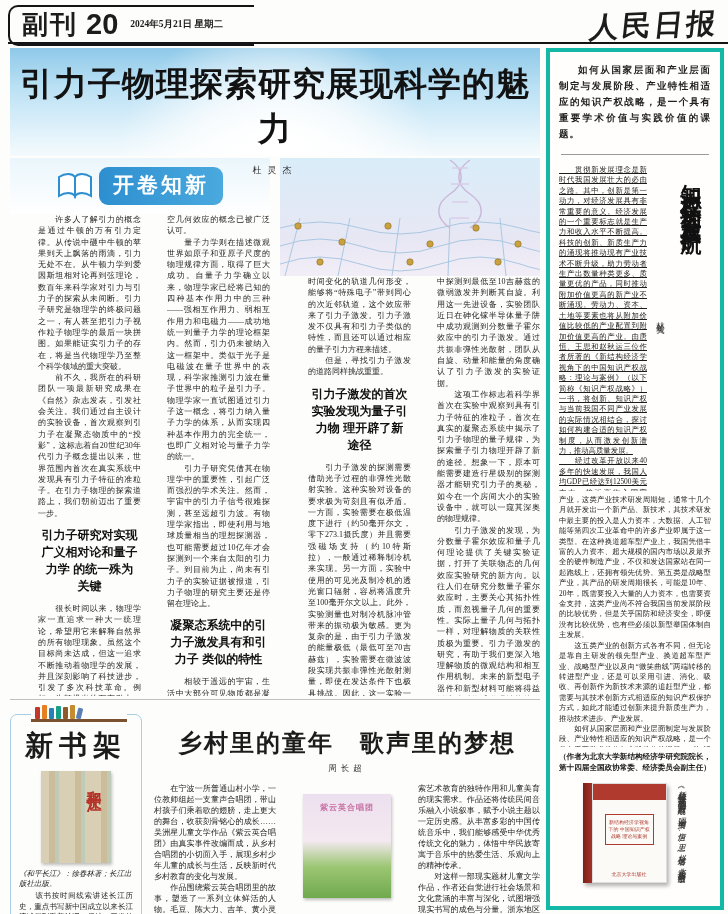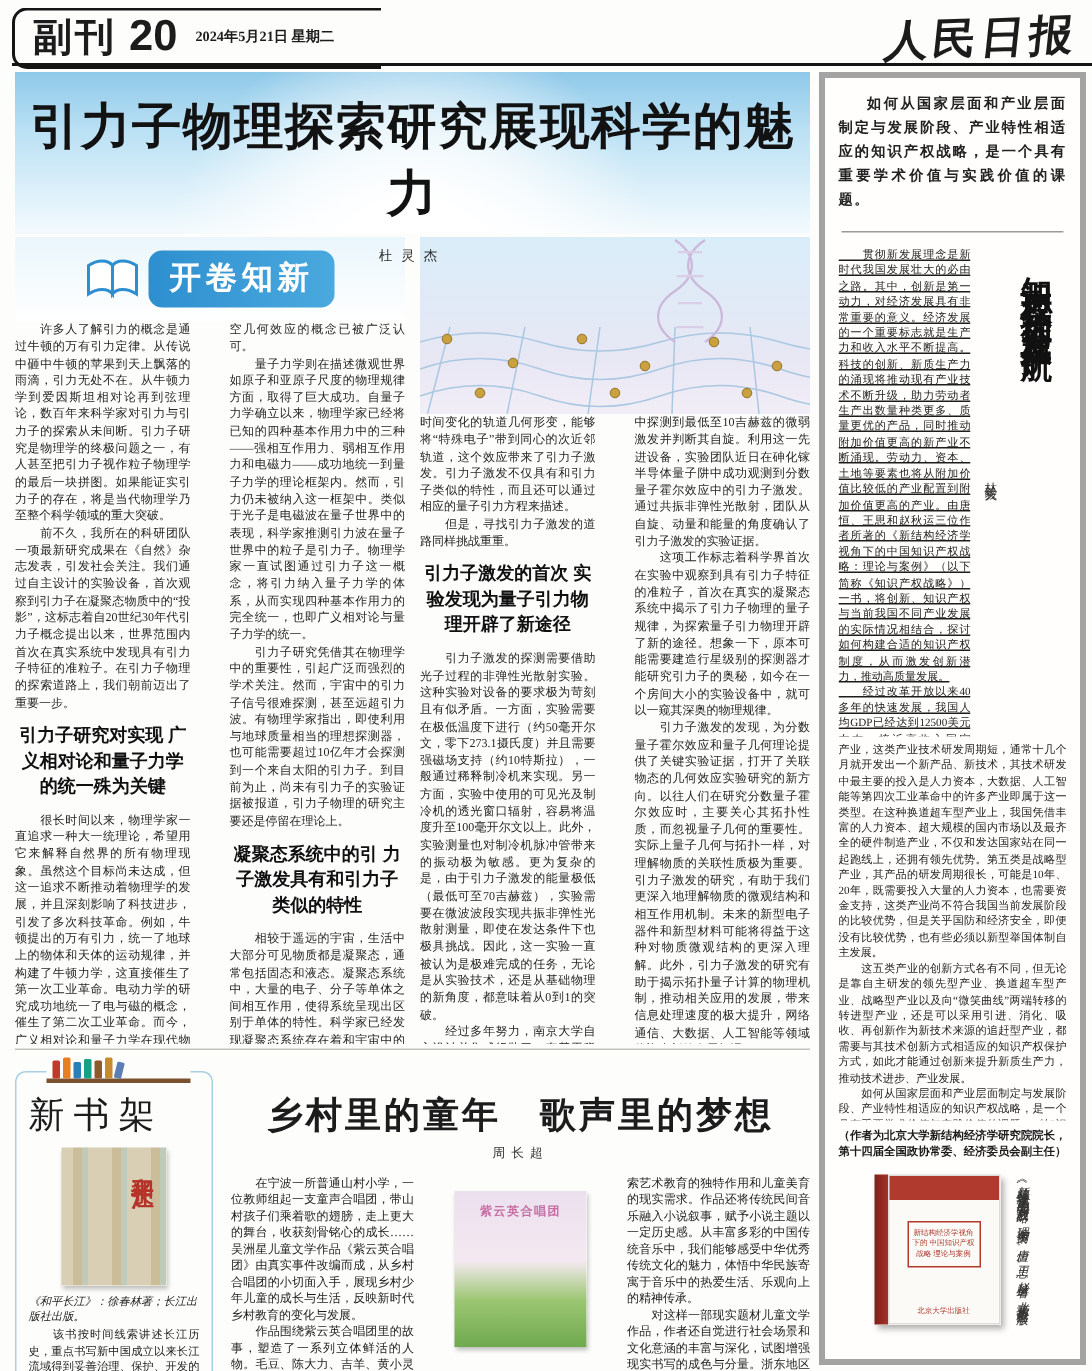--- a/index.html
+++ b/index.html
@@ -27,57 +27,57 @@
   .hero .byline{text-align:center;font-size:9px;letter-spacing:6px;margin-top:12px;color:#333;}
   .body-row{display:flex;gap:10px;margin-top:2px;}
   .half{width:260px;}
   .banner-row{height:56px;display:flex;align-items:center;justify-content:center;gap:6px;
               background:linear-gradient(180deg,#eaf6fc, #ffffff);}
   .banner-pill{background:linear-gradient(90deg,#2e8fd0,#4aa9de);color:#fff;
                font-family:"Liberation Sans",sans-serif;font-weight:bold;font-size:21px;
                letter-spacing:3px;padding:4px 14px 6px;border-radius:9px;}
   .illus{height:118px;background:linear-gradient(180deg,#d9edf9 0%,#e8e7f4 70%,#f2eef7 100%);}
   .illus svg{display:block;width:100%;height:100%;}
-  .cols{display:flex;gap:26px;overflow:hidden;}
+  .cols{display:flex;gap:26px;overflow:hidden;margin-left:28px;}
   .half .cols{height:482px;}
   .half:last-child .cols{height:420px;}
   .col{width:125px;overflow:hidden;}
   .coltext{font-size:8px;line-height:11.3px;text-align:justify;white-space:pre-line;color:#252525;}
   .subhead{font-family:"Liberation Sans",sans-serif;font-weight:bold;font-size:12px;
            line-height:17px;text-align:center;margin:8px 2px;color:#101010;}
   
   .bottom-area{position:absolute;left:10px;top:699px;width:530px;height:215px;
                border-top:1px solid #c2c2bd;padding-top:6px;display:flex;gap:12px;overflow:hidden;}
   .bookshelf{position:relative;width:132px;border:1px solid #a9cfe2;border-radius:7px;
              margin-top:8px;padding:10px 8px 4px;box-sizing:border-box;}
   .shelf-icon{position:absolute;top:-12px;left:20px;width:88px;height:16px;display:flex;
               align-items:flex-end;gap:2px;border-bottom:3px solid #7a5230;background:#fdfdfb;padding:0 4px;}
   .shelf-icon i{display:block;width:5px;border-radius:1px;}
-  .bs-title{font-size:24px;font-weight:normal;letter-spacing:6px;text-align:left;margin:2px 0 6px;}
+  .bs-title{font-size:28px;font-weight:bold;letter-spacing:6px;text-align:center;margin:2px 0 6px;}
   .cover{margin:0 auto;box-shadow:1px 2px 3px rgba(0,0,0,.25);}
   .cover-changjiang{width:70px;height:92px;position:relative;
      background:repeating-linear-gradient(90deg,#d9cfb4 0 8px,#cbbd9a 8px 14px,#bfcab8 14px 18px,#d9cfb4 18px 26px);}
   .cj-title{position:absolute;right:8px;top:8px;writing-mode:vertical-rl;font-size:15px;
             font-weight:bold;color:#b5342a;letter-spacing:2px;}
   .bs-cap{font-size:7.5px;font-style:italic;line-height:10px;margin-top:6px;color:#222;}
   .bs-desc{font-size:7.5px;line-height:10.5px;text-align:justify;white-space:pre-line;margin-top:2px;}
   .village{flex:1;overflow:hidden;}
   .village h2{margin:21px 0 2px;text-align:center;font-family:"Liberation Sans",sans-serif;
               font-size:24px;letter-spacing:2px;font-weight:bold;}
   .v-byline{text-align:center;font-size:8.5px;letter-spacing:4px;margin:4px 0 8px;color:#333;}
   .v-cols{display:flex;gap:10px;}
   .vcol{width:122px;font-size:8px;line-height:11px;text-align:justify;white-space:pre-line;overflow:hidden;}
   .cover-ziyunying{width:88px;height:104px;position:relative;
      background:linear-gradient(180deg,#ece0ef 0%,#f4e9f0 45%,#9cc673 70%,#6fa94e 100%);}
   .zy-title{position:absolute;top:8px;left:0;right:0;text-align:center;font-size:8px;
             color:#c76fa4;font-weight:bold;letter-spacing:1px;}
   .v-cap{font-size:7.5px;font-style:italic;line-height:10px;margin:5px 0 4px;color:#222;}
   
   .ipr-box{position:absolute;left:546px;top:48px;width:178px;height:862px;box-sizing:border-box;
-           border:4px solid #a3a3a3;background:#fffefc;padding:10px 9px;overflow:hidden;}
+           border:4px solid #14b8a6;background:#fffefc;padding:10px 9px;overflow:hidden;}
   .ipr-intro{font-size:9.5px;line-height:16px;letter-spacing:1px;text-align:justify;
              font-weight:600;color:#222;text-indent:19px;}
   .ipr-hr{border:none;border-top:1px solid #9a9a9a;margin:12px 2px 10px;}
   .ipr-upper{display:flex;height:326px;overflow:hidden;text-decoration:underline;}
   .ipr-narrow{width:88px;font-size:7.4px;line-height:10.4px;text-align:justify;
               white-space:pre-line;overflow:hidden;}
   .ipr-titlezone{flex:1;position:relative;}
   .ipr-vtitle{position:absolute;right:6px;top:2px;height:320px;writing-mode:vertical-rl;
               font-size:21px;font-weight:600;letter-spacing:4px;color:#111;}
   .ipr-vauthor{position:absolute;right:44px;top:150px;writing-mode:vertical-rl;

